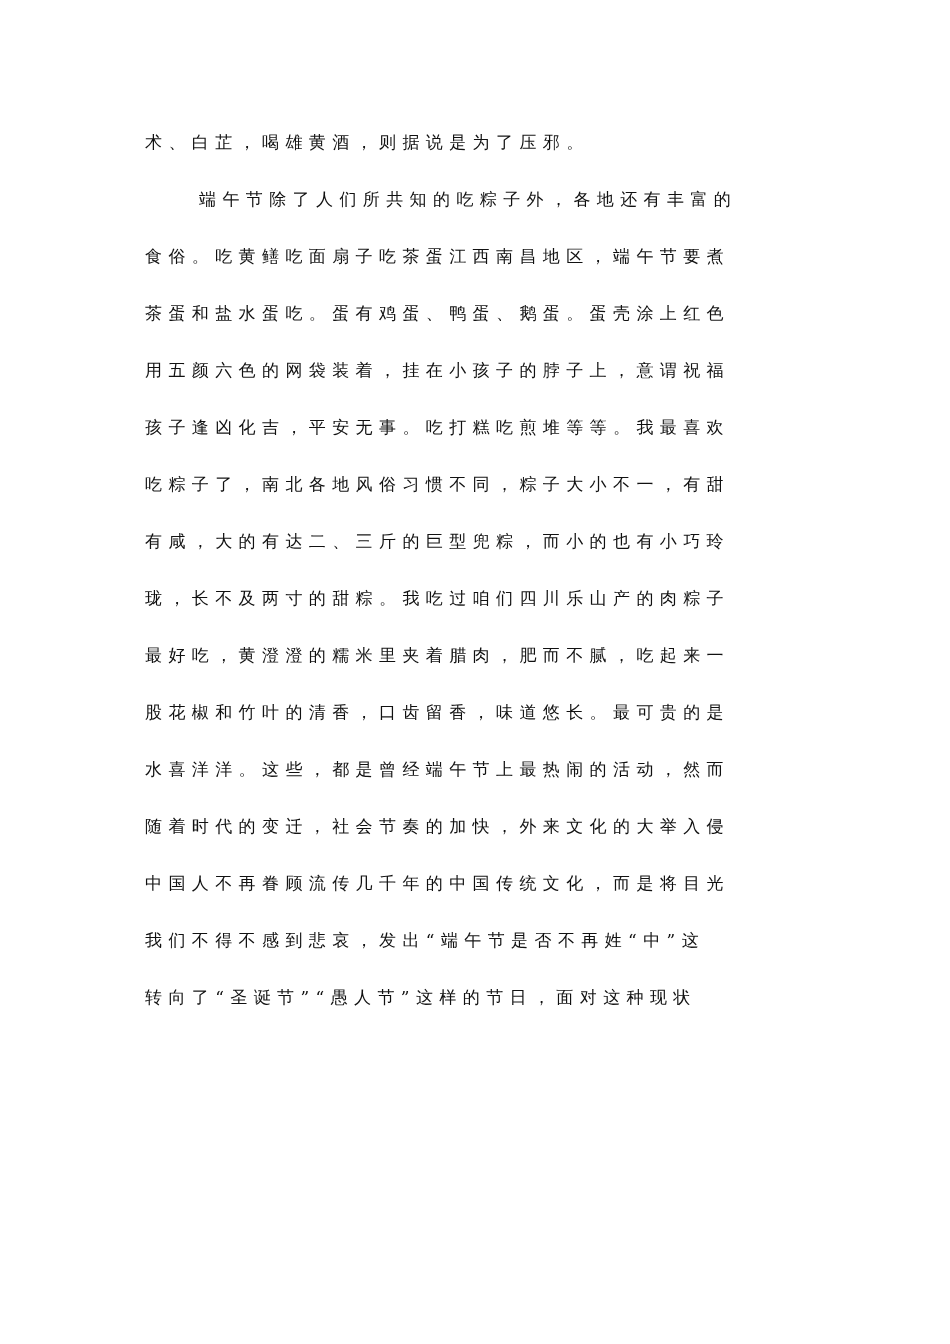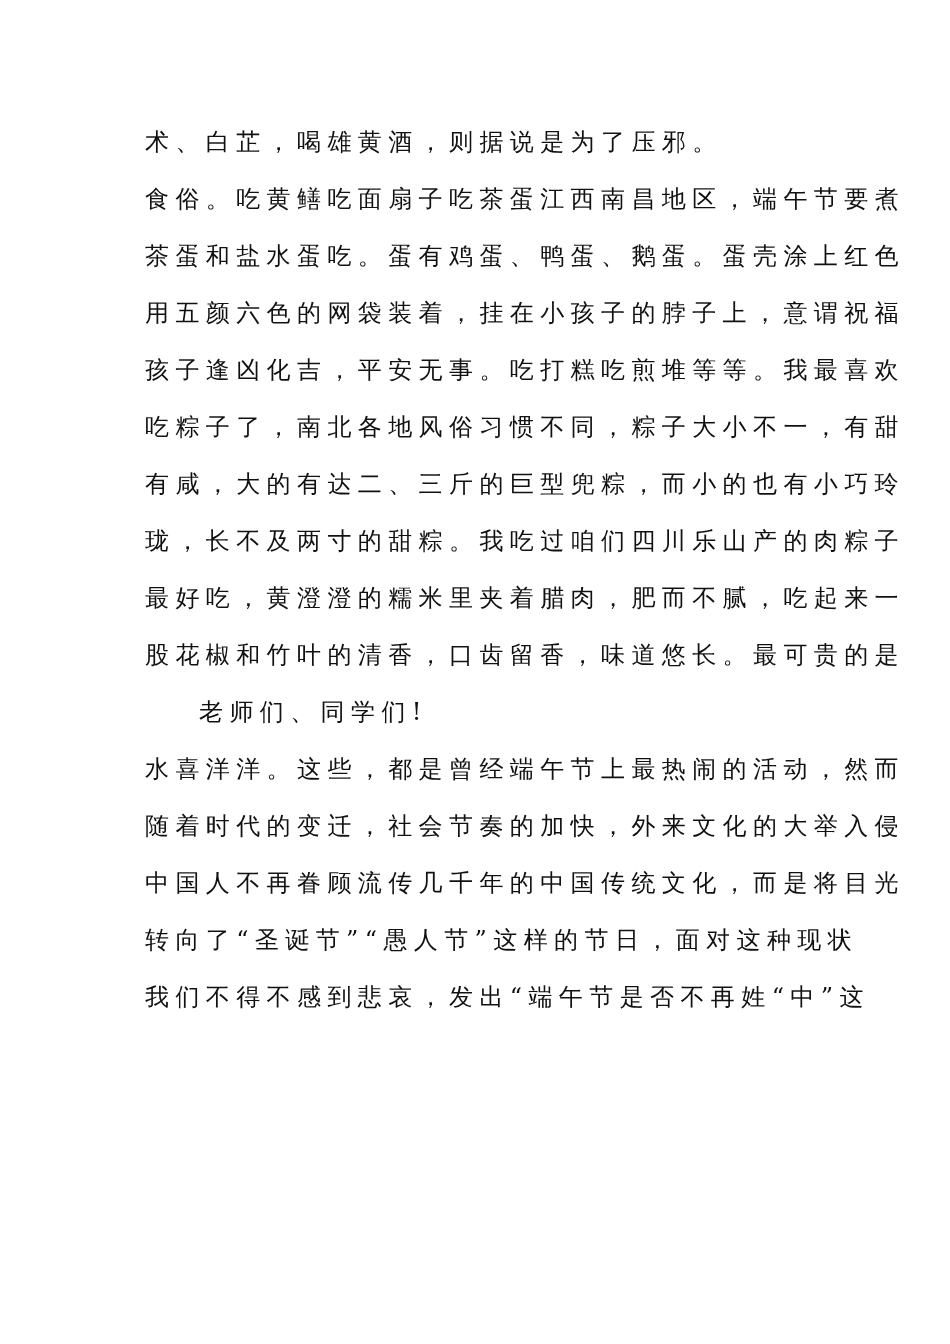--- a/index.html
+++ b/index.html
@@ -18,54 +18,52 @@
     .page {
       position: absolute;
       left: 145px;
       top: 122px;
       width: 662px;
     }
     .line {
       display: block;
       height: 57px;
       line-height: 40px;
-      font-size: 24px;
+      font-size: 17px;
       letter-spacing: 6.4px;
       white-space: nowrap;
       overflow: visible;
     }
     .indent {
       padding-left: 54px;
     }
   </style>
 </head>
 <body>
 
 <div class="page">
 
   <div>
     <span class="line">术、白芷，喝雄黄酒，则据说是为了压邪。</span>
   </div>
 
   <div>
+    <span class="line indent">端午节除了人们所共知的吃粽子外，各地还有丰富的</span>
     <span class="line">食俗。吃黄鳝吃面扇子吃茶蛋江西南昌地区，端午节要煮</span>
     <span class="line">茶蛋和盐水蛋吃。蛋有鸡蛋、鸭蛋、鹅蛋。蛋壳涂上红色</span>
     <span class="line">用五颜六色的网袋装着，挂在小孩子的脖子上，意谓祝福</span>
     <span class="line">孩子逢凶化吉，平安无事。吃打糕吃煎堆等等。我最喜欢</span>
     <span class="line">吃粽子了，南北各地风俗习惯不同，粽子大小不一，有甜</span>
     <span class="line">有咸，大的有达二、三斤的巨型兜粽，而小的也有小巧玲</span>
     <span class="line">珑，长不及两寸的甜粽。我吃过咱们四川乐山产的肉粽子</span>
     <span class="line">最好吃，黄澄澄的糯米里夹着腊肉，肥而不腻，吃起来一</span>
     <span class="line">股花椒和竹叶的清香，口齿留香，味道悠长。最可贵的是</span>
   </div>
 
-  <div>
-    <span class="line indent">老师们、同学们!</span>
-  </div>
 
   <div>
     <span class="line">水喜洋洋。这些，都是曾经端午节上最热闹的活动，然而</span>
     <span class="line">随着时代的变迁，社会节奏的加快，外来文化的大举入侵</span>
     <span class="line">中国人不再眷顾流传几千年的中国传统文化，而是将目光</span>
+    <span class="line">我们不得不感到悲哀，发出“端午节是否不再姓“中”这</span>
     <span class="line">转向了“圣诞节”“愚人节”这样的节日，面对这种现状</span>
-    <span class="line">我们不得不感到悲哀，发出“端午节是否不再姓“中”这</span>
   </div>
 </div>
 
 </body></html>

